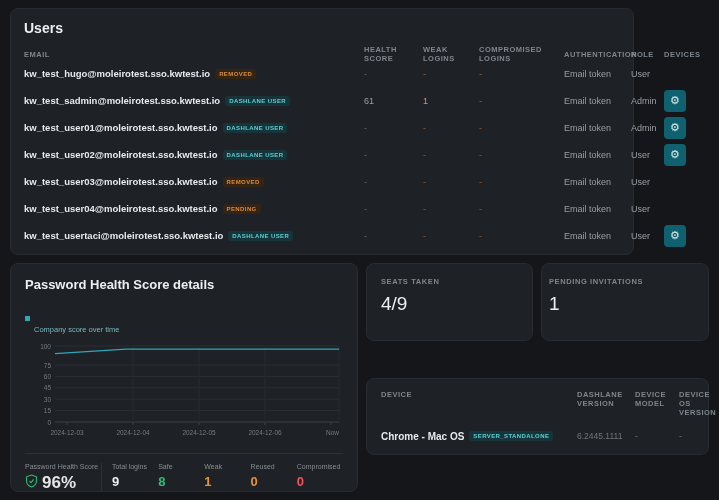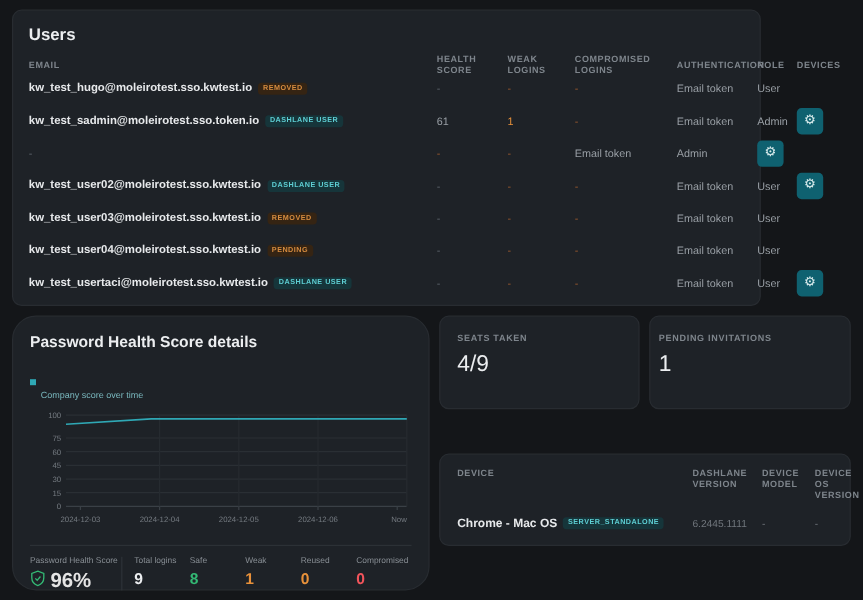--- a/index.html
+++ b/index.html
@@ -28,21 +28,21 @@
   .badge-orange{color:#d68c3f;background:#352413;}
   .badge-teal{color:#5ecfd4;background:#16353a;}
   .cell{font-size:9px;color:#999fa5;}
   .dash-gray{color:#5f666d;}
   .dash-orange{color:#9c5a2e;}
   .value-orange{color:#e8913a;}
   .gear-btn{width:22px;height:22px;border-radius:4px;background:#0f6170;border:none;
     color:#d7eaeb;font-size:11px;line-height:1;display:flex;align-items:center;justify-content:center;cursor:pointer;padding:0;}
 
   
-  #health-panel{left:10px;top:263px;width:348px;height:229px;padding:13px 14px;border-radius:20px;}
+  #health-panel{left:10px;top:263px;width:348px;height:229px;padding:13px 14px;}
   #health-panel .panel-title{font-size:13px;}
   .legend-row{display:flex;align-items:center;gap:4px;margin-top:11px;cursor:pointer;}
   .legend-sq{width:5px;height:5px;background:#2fa8b5;}
   .legend-text{font-size:7.5px;color:#79b7bd;margin-top:22px;}
   #chart-box{margin-top:4px;}
   .hdivider{height:1px;background:#2c3136;margin-top:3px;}
   .stats-row{display:flex;align-items:flex-start;margin-top:9px;}
   .stat{display:flex;flex-direction:column;}
   .stat-label{font-size:7px;color:#878d93;margin-bottom:4px;white-space:nowrap;}
   .stat-value{font-size:13px;font-weight:bold;line-height:1.2;}
@@ -90,35 +90,39 @@
         </div>
         <div class="cell dash-gray">-</div>
         <div class="cell dash-orange">-</div>
         <div class="cell dash-orange">-</div>
         <div class="cell">Email token</div>
         <div class="cell">User</div>
         <div></div>
       </div>
       <div class="users-grid user-row">
         <div class="email-cell">
-          <span class="email-text">kw_test_sadmin@moleirotest.sso.token.io</span>
+          <span class="email-text">kw_test_sadmin@moleirotest.sso.kwtest.io</span>
           <span class="badge badge-teal">DASHLANE USER</span>
         </div>
         <div class="cell ">61</div>
         <div class="cell value-orange">1</div>
         <div class="cell dash-orange">-</div>
         <div class="cell">Email token</div>
         <div class="cell">Admin</div>
         <div>
           <button class="gear-btn">
             <span>⚙</span>
           </button>
         </div>
       </div>
       <div class="users-grid user-row">
+        <div class="email-cell">
+          <span class="email-text">kw_test_user01@moleirotest.sso.kwtest.io</span>
+          <span class="badge badge-teal">DASHLANE USER</span>
+        </div>
         <div class="cell dash-gray">-</div>
         <div class="cell dash-orange">-</div>
         <div class="cell dash-orange">-</div>
         <div class="cell">Email token</div>
         <div class="cell">Admin</div>
         <div>
           <button class="gear-btn">
             <span>⚙</span>
           </button>
         </div>

